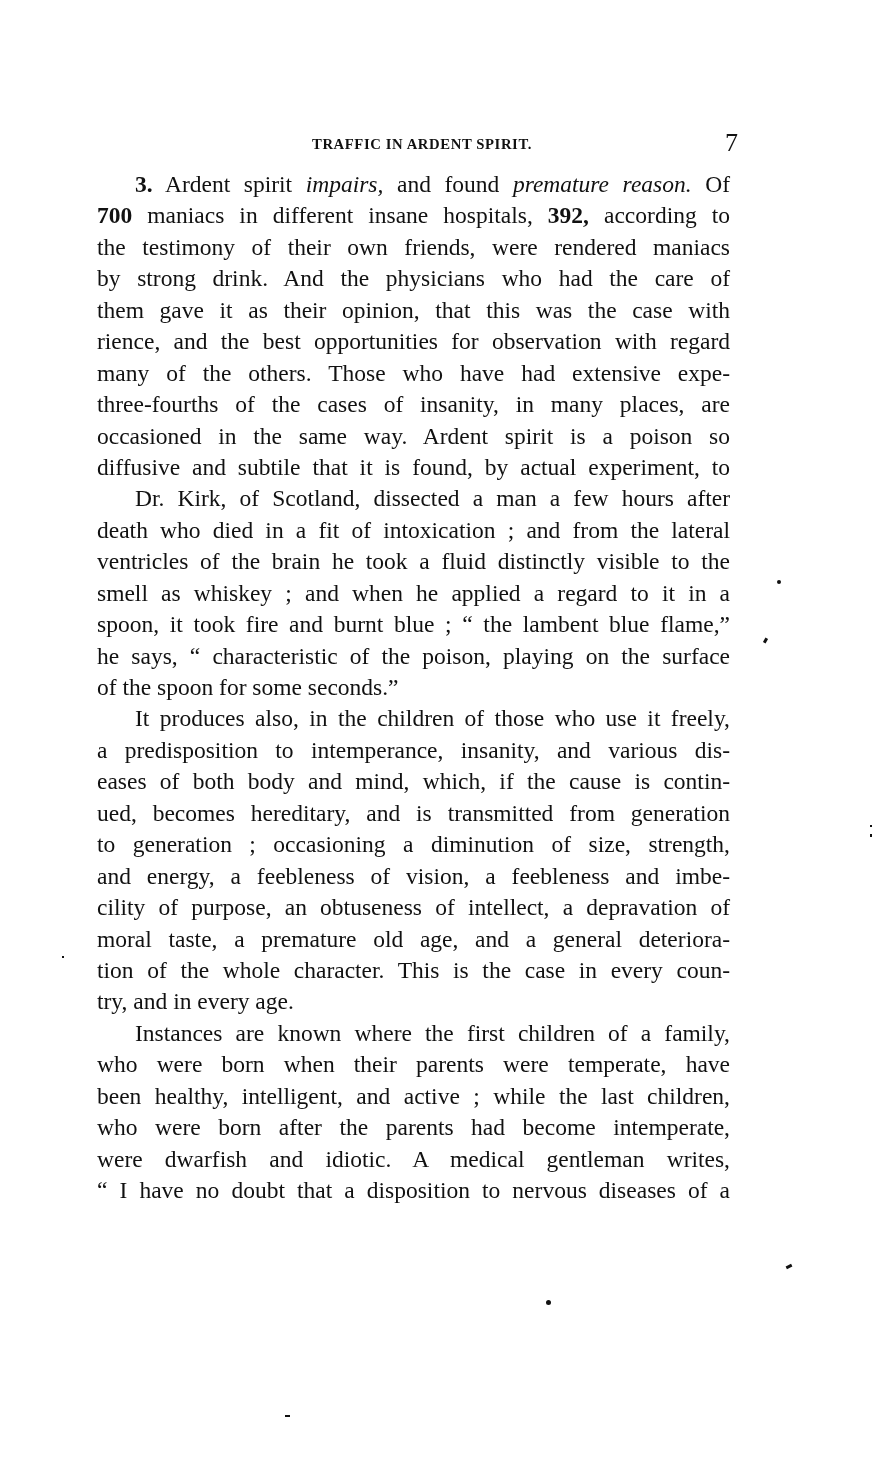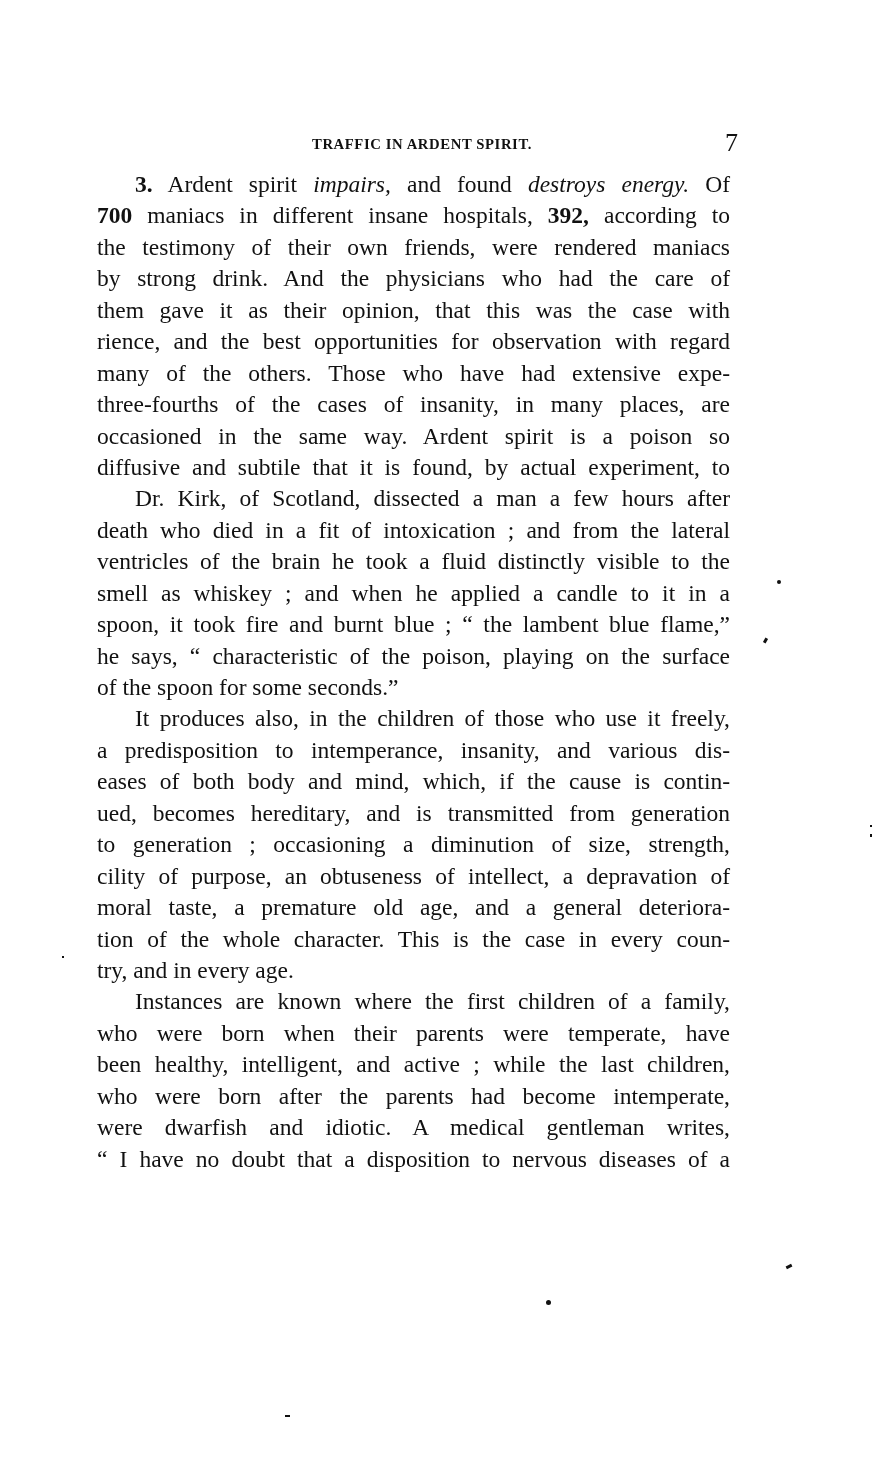--- a/index.html
+++ b/index.html
@@ -69,46 +69,47 @@
 </head>
 <body>
 
 <div class="running-head">
   <div class="running-title">Traffic in Ardent Spirit.</div>
   <div class="page-number">7</div>
 </div>
 
 <div class="text-block" id="text-block">
     <div>
-      <span class="line indent"><span class="b">3.</span><span> Ardent spirit </span><span class="i">impairs,</span><span> and found </span><span class="i">destroys energy.</span><span>   Of</span></span>
+      <span class="line indent"><span class="b">3.</span><span> Ardent spirit </span><span class="i">impairs,</span><span> and found </span><span class="i">premature reason.</span><span>   Of</span></span>
       <span class="line"><span class="b">700</span><span> maniacs in different insane hospitals, </span><span class="b">392,</span><span> according to</span></span>
       <span class="line">the testimony of their own friends, were rendered maniacs</span>
       <span class="line">by strong drink.   And the physicians who had the care of</span>
       <span class="line">them gave it as their opinion, that this was the case with</span>
       <span class="line">rience, and the best opportunities for observation with regard</span>
       <span class="line">many of the others.   Those who have had extensive expe-</span>
       <span class="line">three-fourths of the cases of insanity, in many places, are</span>
       <span class="line">occasioned in the same way.   Ardent spirit is a poison so</span>
       <span class="line">diffusive and subtile that it is found, by actual experiment, to</span>
     </div>
     <div>
       <span class="line indent">Dr. Kirk, of Scotland, dissected a man a few hours after</span>
       <span class="line">death who died in a fit of intoxication ;  and from the lateral</span>
       <span class="line">ventricles of the brain he took a fluid distinctly visible to the</span>
-      <span class="line">smell as whiskey ;  and when he applied  a candle to it in a</span>
+      <span class="line">smell as whiskey ;  and when he applied  a regard to it in a</span>
       <span class="line">spoon, it took fire and burnt blue ; “ the lambent blue flame,”</span>
       <span class="line">he says, “ characteristic of the poison, playing on the surface</span>
       <span class="line last">of the spoon for some seconds.”</span>
     </div>
     <div>
       <span class="line indent">It produces also, in the children of those who use it freely,</span>
       <span class="line">a predisposition to intemperance, insanity, and various dis-</span>
       <span class="line">eases of both body and mind, which, if the cause is contin-</span>
       <span class="line">ued, becomes hereditary, and is transmitted from generation</span>
       <span class="line">to generation ;  occasioning  a  diminution  of  size, strength,</span>
+      <span class="line">and energy,  a  feebleness  of  vision, a feebleness and imbe-</span>
       <span class="line">cility of purpose, an obtuseness of intellect, a depravation of</span>
       <span class="line">moral taste, a premature old age, and a general deteriora-</span>
       <span class="line">tion of the whole character.   This is the case in every coun-</span>
       <span class="line last">try, and in every age.</span>
     </div>
     <div>
       <span class="line indent">Instances are known where the first children of a family,</span>
       <span class="line">who were born when their parents were temperate, have</span>
       <span class="line">been healthy, intelligent, and active ;  while the last children,</span>
       <span class="line">who were born after the parents had become intemperate,</span>

